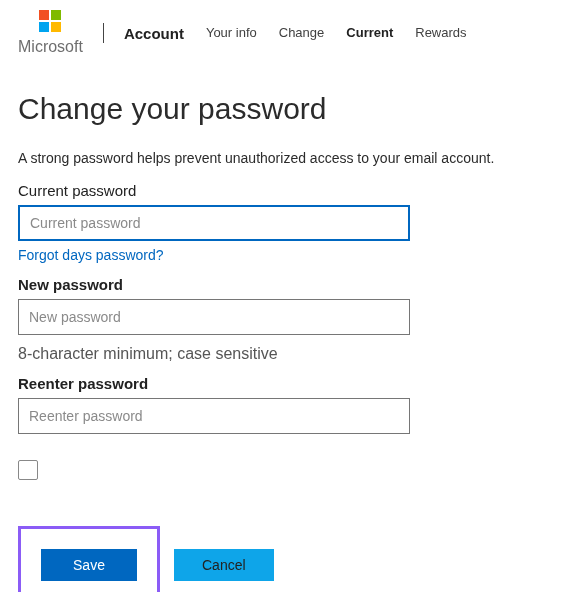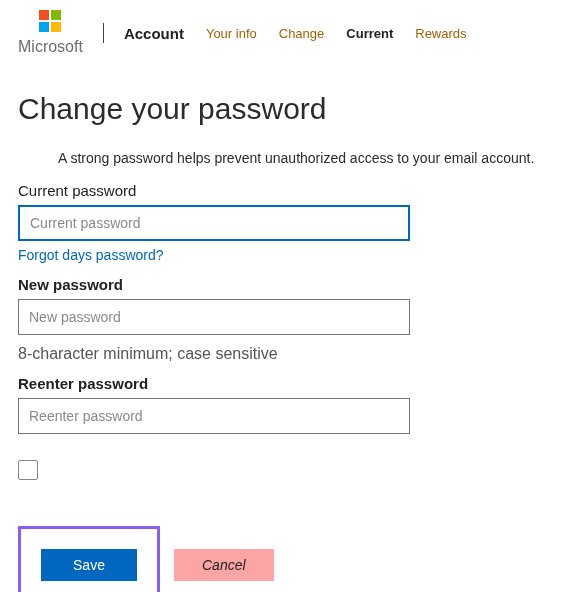--- a/index.html
+++ b/index.html
@@ -7,42 +7,42 @@
     .header { display: flex; align-items: center; padding: 10px 18px 10px 18px; gap: 14px; }
     .ms-logo { display: inline-flex; align-items: center; gap: 6px; flex-direction: column; }
     .ms-squares { width: 22px; height: 22px; display: grid; grid-template-columns: 1fr 1fr; grid-template-rows: 1fr 1fr; gap: 2px; }
     .sq { width: 100%; height: 100%; }
     .sq1 { background: #f25022; }
     .sq2 { background: #7fba00; }
     .sq3 { background: #00a4ef; }
     .sq4 { background: #ffb900; }
     .ms-word { font-size: 16px; color: #6e6e6e; font-weight: 500; }
     .vdiv { width: 1px; height: 20px; background: #444; margin: 0 6px; }
-    .nav { display: flex; gap: 22px; align-items: center; }
-    .nav-item { font-size: 13px; color: #a16207; cursor: pointer; }
+    .nav { display: flex; gap: 22px; }
+    .nav-item { font-size: 13px; color: #404040; cursor: pointer; }
     .nav-item.strong { color: #222; font-weight: 600; font-size: 15px; }
     .nav-item.active { color: #222; font-weight: 600; }
     .main { padding: 26px 18px 18px 18px; }
     h1 { font-size: 30px; font-weight: 300; color: #2b2b2b; margin-bottom: 24px; }
-    .subtitle { font-size: 14px; color: #2b2b2b; margin-bottom: 16px; margin-left: 40px; }
+    .subtitle { font-size: 14px; color: #2b2b2b; margin-bottom: 16px; }
     .label { font-size: 15px; color: #222; margin-bottom: 6px; margin-top: 12px; }
     .label.bold { font-weight: 600; }
     .field { width: 392px; height: 36px; border: 1px solid #767676; padding: 0 10px; font-size: 14px; color: #222; outline: none; background: #fff; }
     .field::placeholder { color: #8a8a8a; }
     .field.focused { border: 2px solid #0067c0; }
     .hint { font-size: 16px; color: #555; margin-top: 10px; }
     .link { color: #0067c0; font-size: 14px; cursor: pointer; margin-top: 6px; display: inline-block; }
     .checkbox-row { display: flex; align-items: center; gap: 10px; margin-top: 26px; }
     .checkbox { width: 20px; height: 20px; border: 1px solid #888; background: #fff; border-radius: 2px; cursor: pointer; }
     .checkbox-label { font-size: 14px; font-weight: 600; color: #222; }
     .buttons { display: flex; gap: 0; margin-top: 46px; align-items: center; }
     .highlight-box { border: 3px solid #8b5cf6; padding: 20px; display: inline-block; }
     .btn { border: none; height: 32px; padding: 0 28px; font-size: 14px; cursor: pointer; font-family: inherit; }
     .btn-primary { background: #0067c0; color: #fff; min-width: 96px; }
-    .btn-secondary { background: #fca5a5; color: #222; min-width: 96px; font-style: italic; }
+    .btn-secondary { background: #0ea5e9; color: #222; min-width: 96px; }
     .btn-gap { width: 14px; }
   </style>
 </head>
 <body>
 
 <div class="header">
   <span class="ms-logo">
     <span class="ms-squares">
       <span class="sq sq1"></span>
         <span class="sq sq2"></span>

